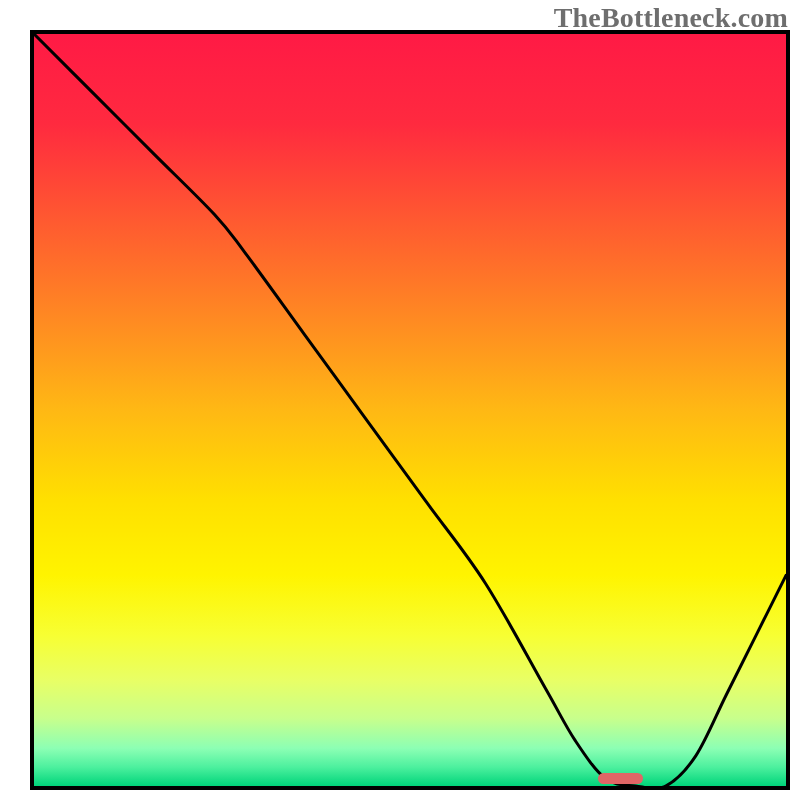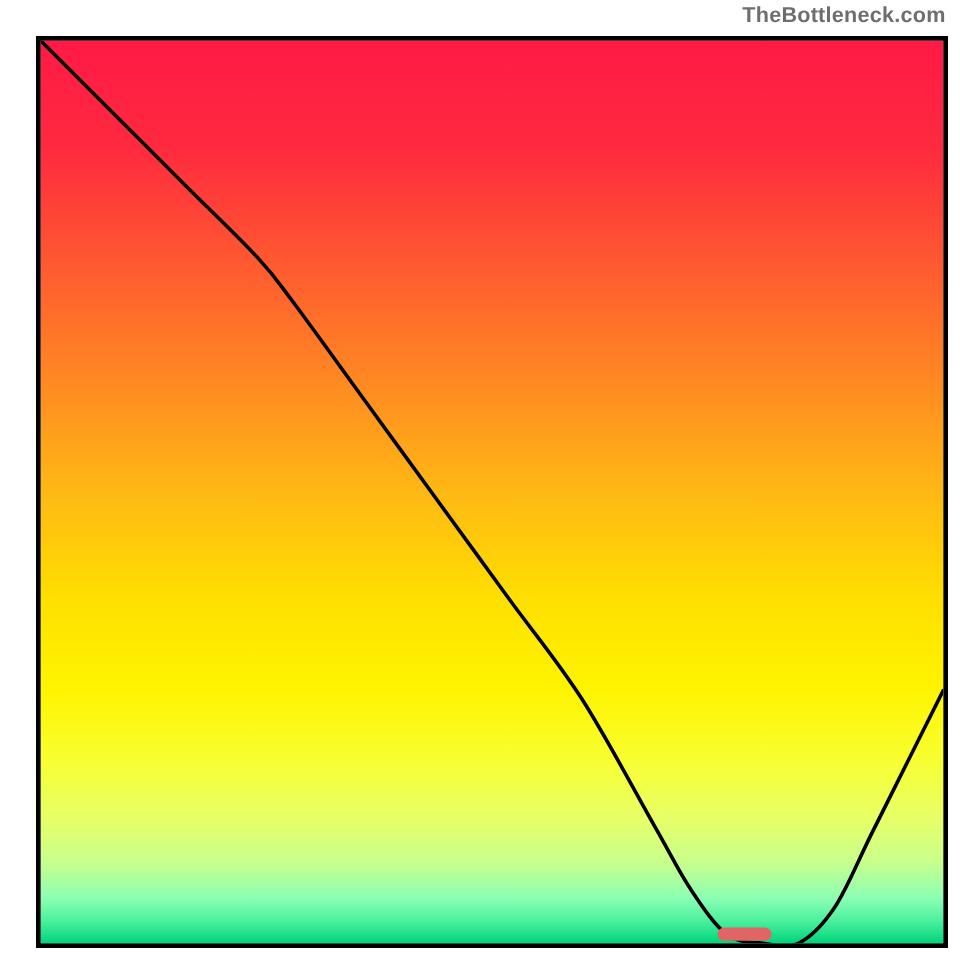--- a/index.html
+++ b/index.html
@@ -13,24 +13,25 @@
   }
   .canvas {
     position: relative;
     width: 800px;
     height: 800px;
   }
   .watermark {
     position: absolute;
     top: 2px;
     right: 12px;
-    font-size: 18px;
+    font-size: 28px;
     font-weight: 600;
     letter-spacing: 0.2px;
     color: #6e6e6e;
+    font-family: Liberation Serif, serif;
   }
   .plot-frame {
     position: absolute;
     box-sizing: border-box;
     border: 4px solid #000000;
   }
   .gradient-fill {
     position: absolute;
     left: 0;
     right: 0;

